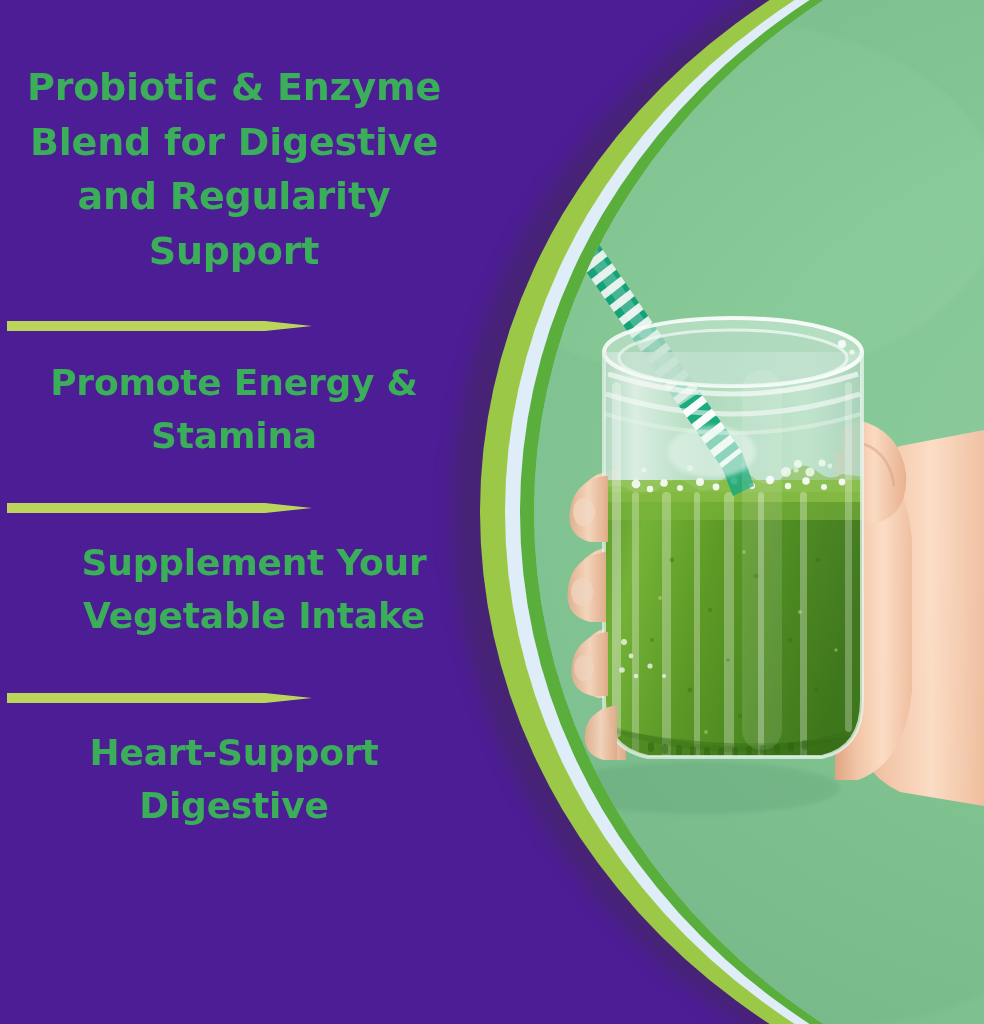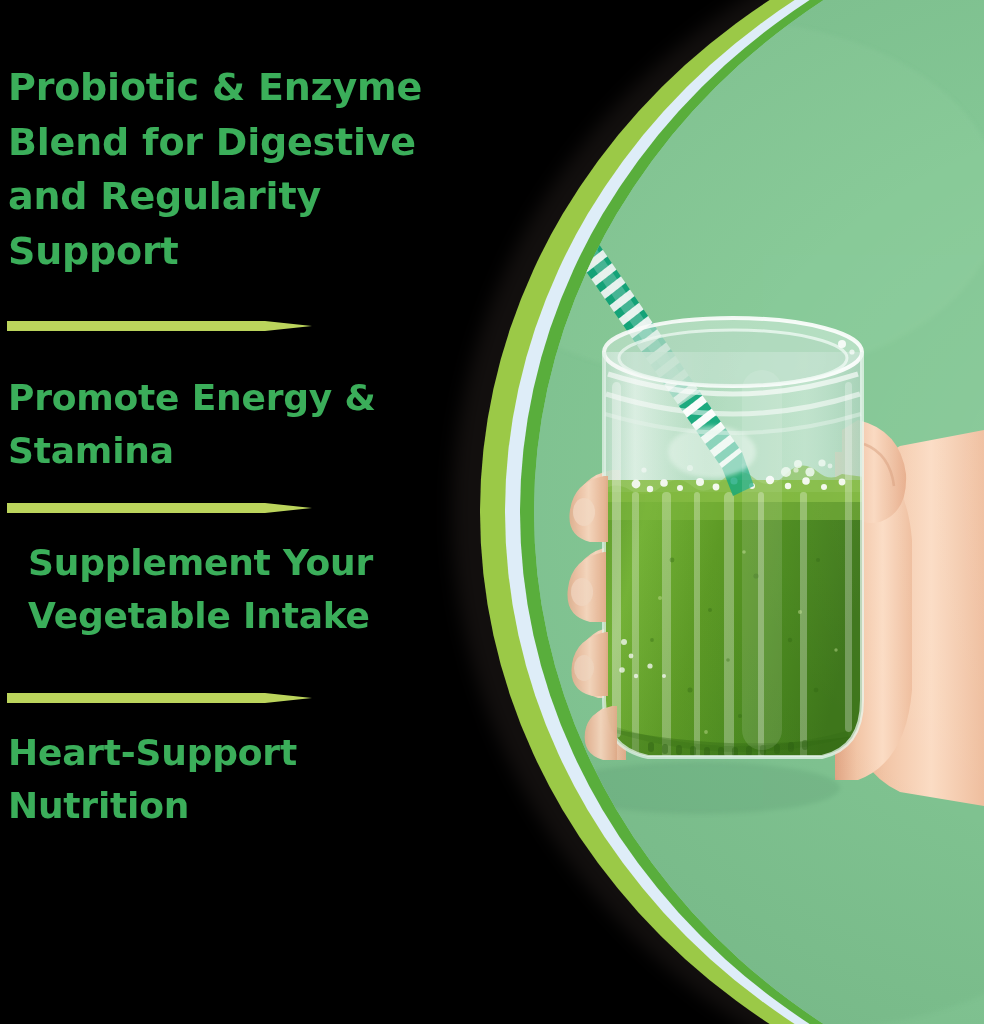--- a/index.html
+++ b/index.html
@@ -6,22 +6,23 @@
   html, body {
     margin: 0;
     padding: 0;
     background: #ffffff;
   }
   #stage {
     position: relative;
     width: 984px;
     height: 1024px;
     overflow: hidden;
-    background: #000000;
+    background: #4c1d95;
     font-family: "DejaVu Sans", "Liberation Sans", sans-serif;
+    text-align: center;
   }
 
   
   .photo-panel {
     position: absolute;
     top: 0; left: 0;
     width: 984px; height: 1024px;
   }
   .arc-layer {
     position: absolute;
@@ -96,21 +97,21 @@
     color: #3BAE5A;
     font-weight: 700;
     letter-spacing: -0.2px;
   }
   .b1 .benefit-text { font-size: 38px; line-height: 1.44; }
   .b2 .benefit-text,
   .b3 .benefit-text,
   .b4 .benefit-text { font-size: 36px; line-height: 1.46; }
 
   .b1 { top: 60px; }
-  .b2 { top: 372px; }
+  .b2 { top: 357px; }
   .b3 { top: 537px; margin-left: 20px; }
   .b4 { top: 727px; }
 
   
   .divider {
     position: absolute;
     left: 7px;
     width: 305px;
     height: 12px;
   }
@@ -459,17 +460,17 @@
       <p class="benefit-text">Supplement Your Vegetable Intake</p>
     </div>
 
     <div class="divider d3">
       <svg viewBox="0 0 305 12" preserveAspectRatio="none" xmlns="http://www.w3.org/2000/svg">
         <path d="M0 1 L258 1 L305 6 L258 11 L0 11 Z" fill="#BBD45C"></path>
       </svg>
     </div>
 
     <div class="benefit b4">
-      <p class="benefit-text">Heart-Support Nutrition</p>
+      <p class="benefit-text">Heart-Support Digestive</p>
     </div>
 
   </div>
 </div>
 
 </body></html>

